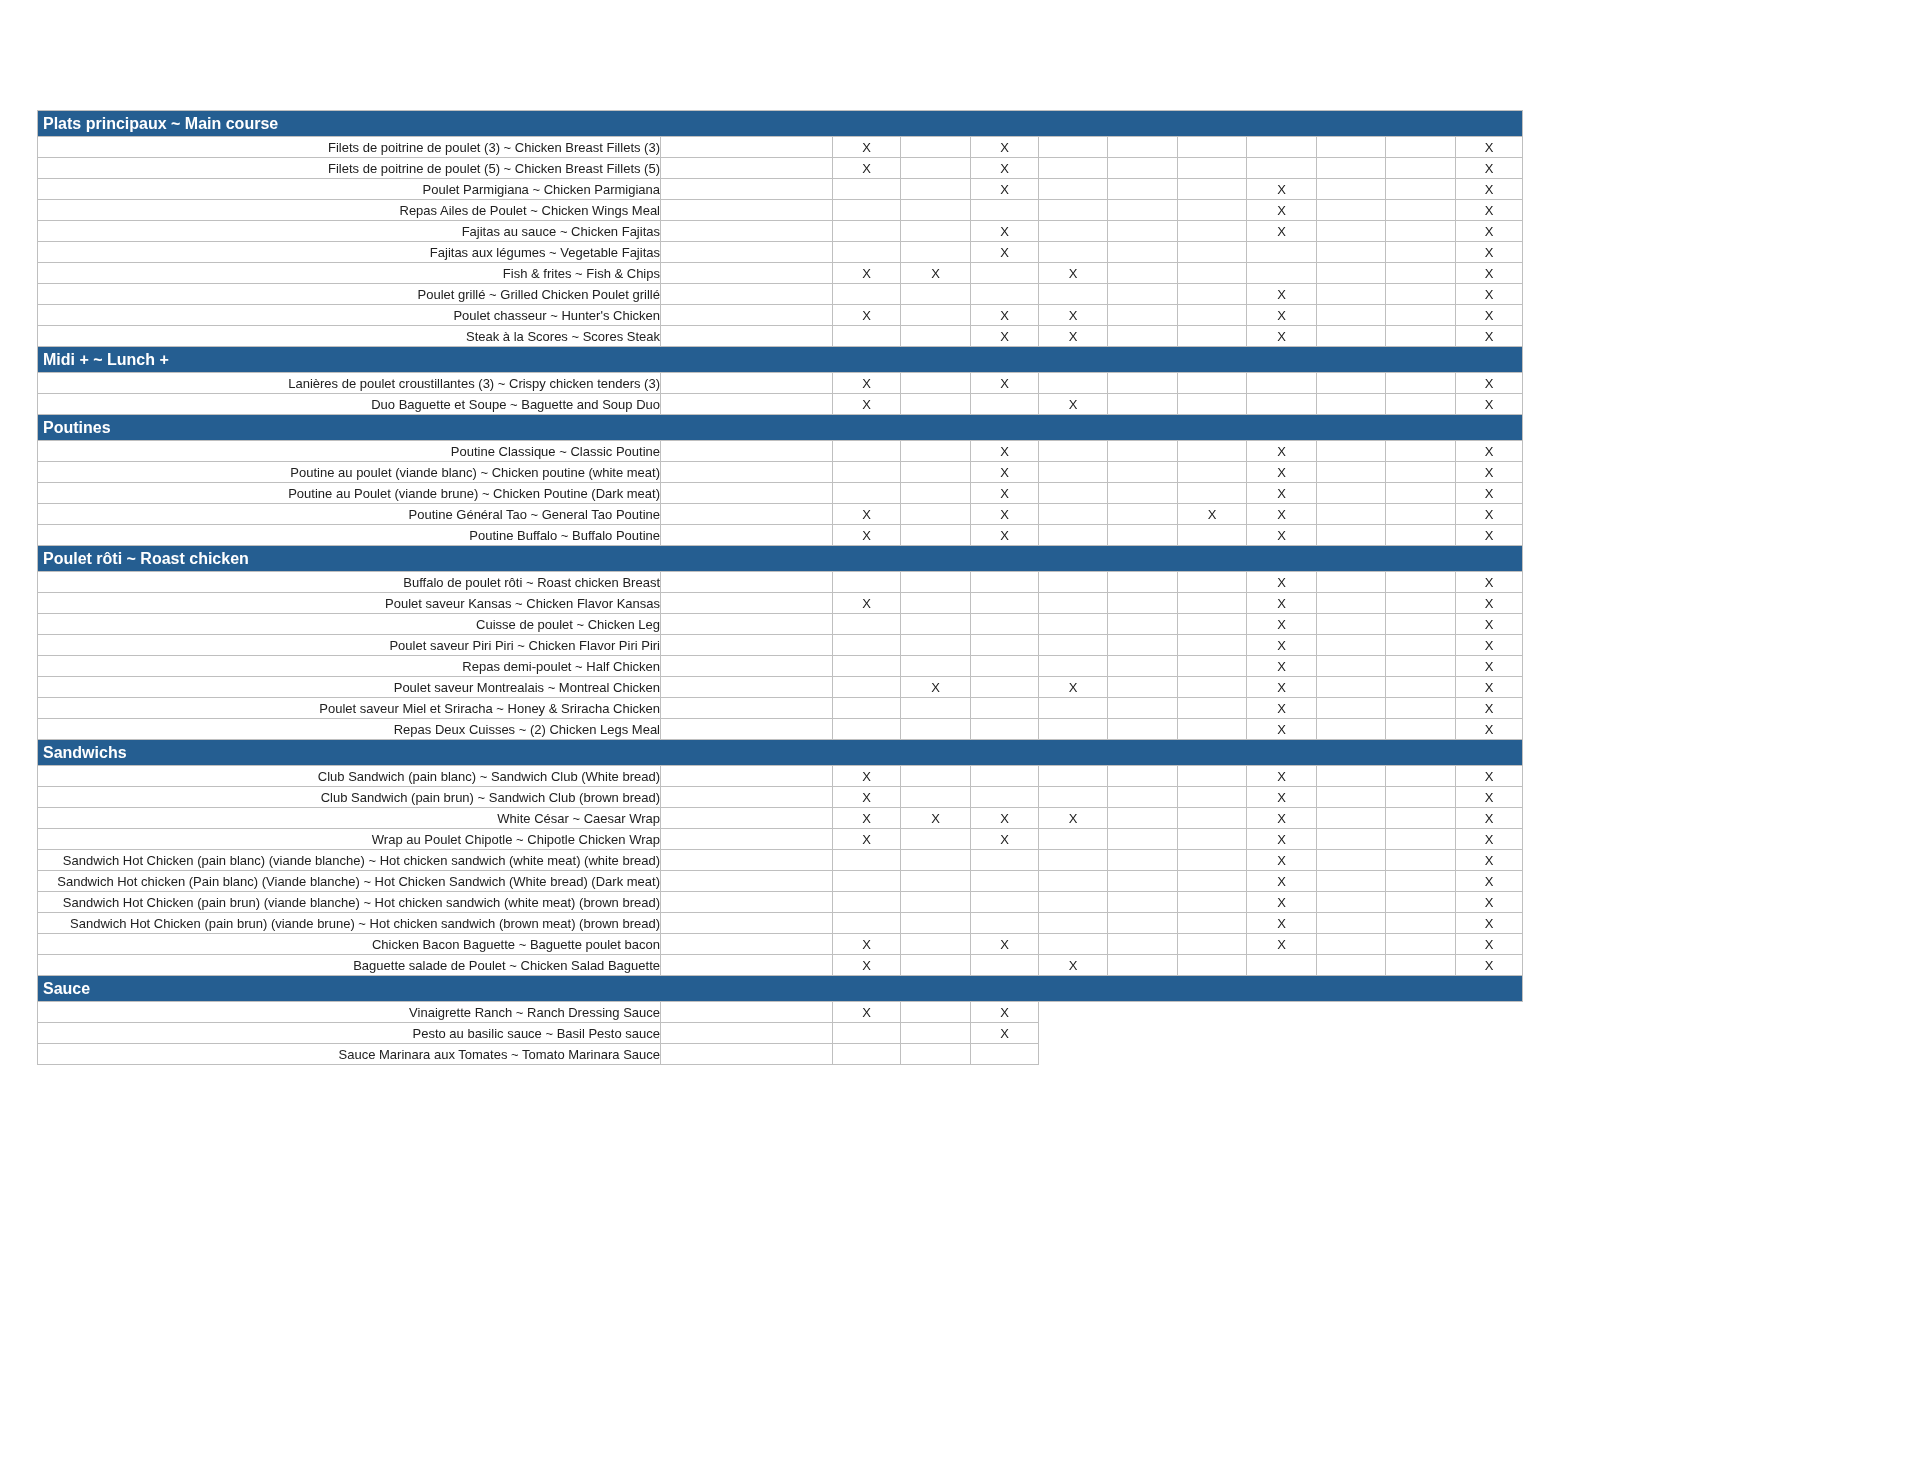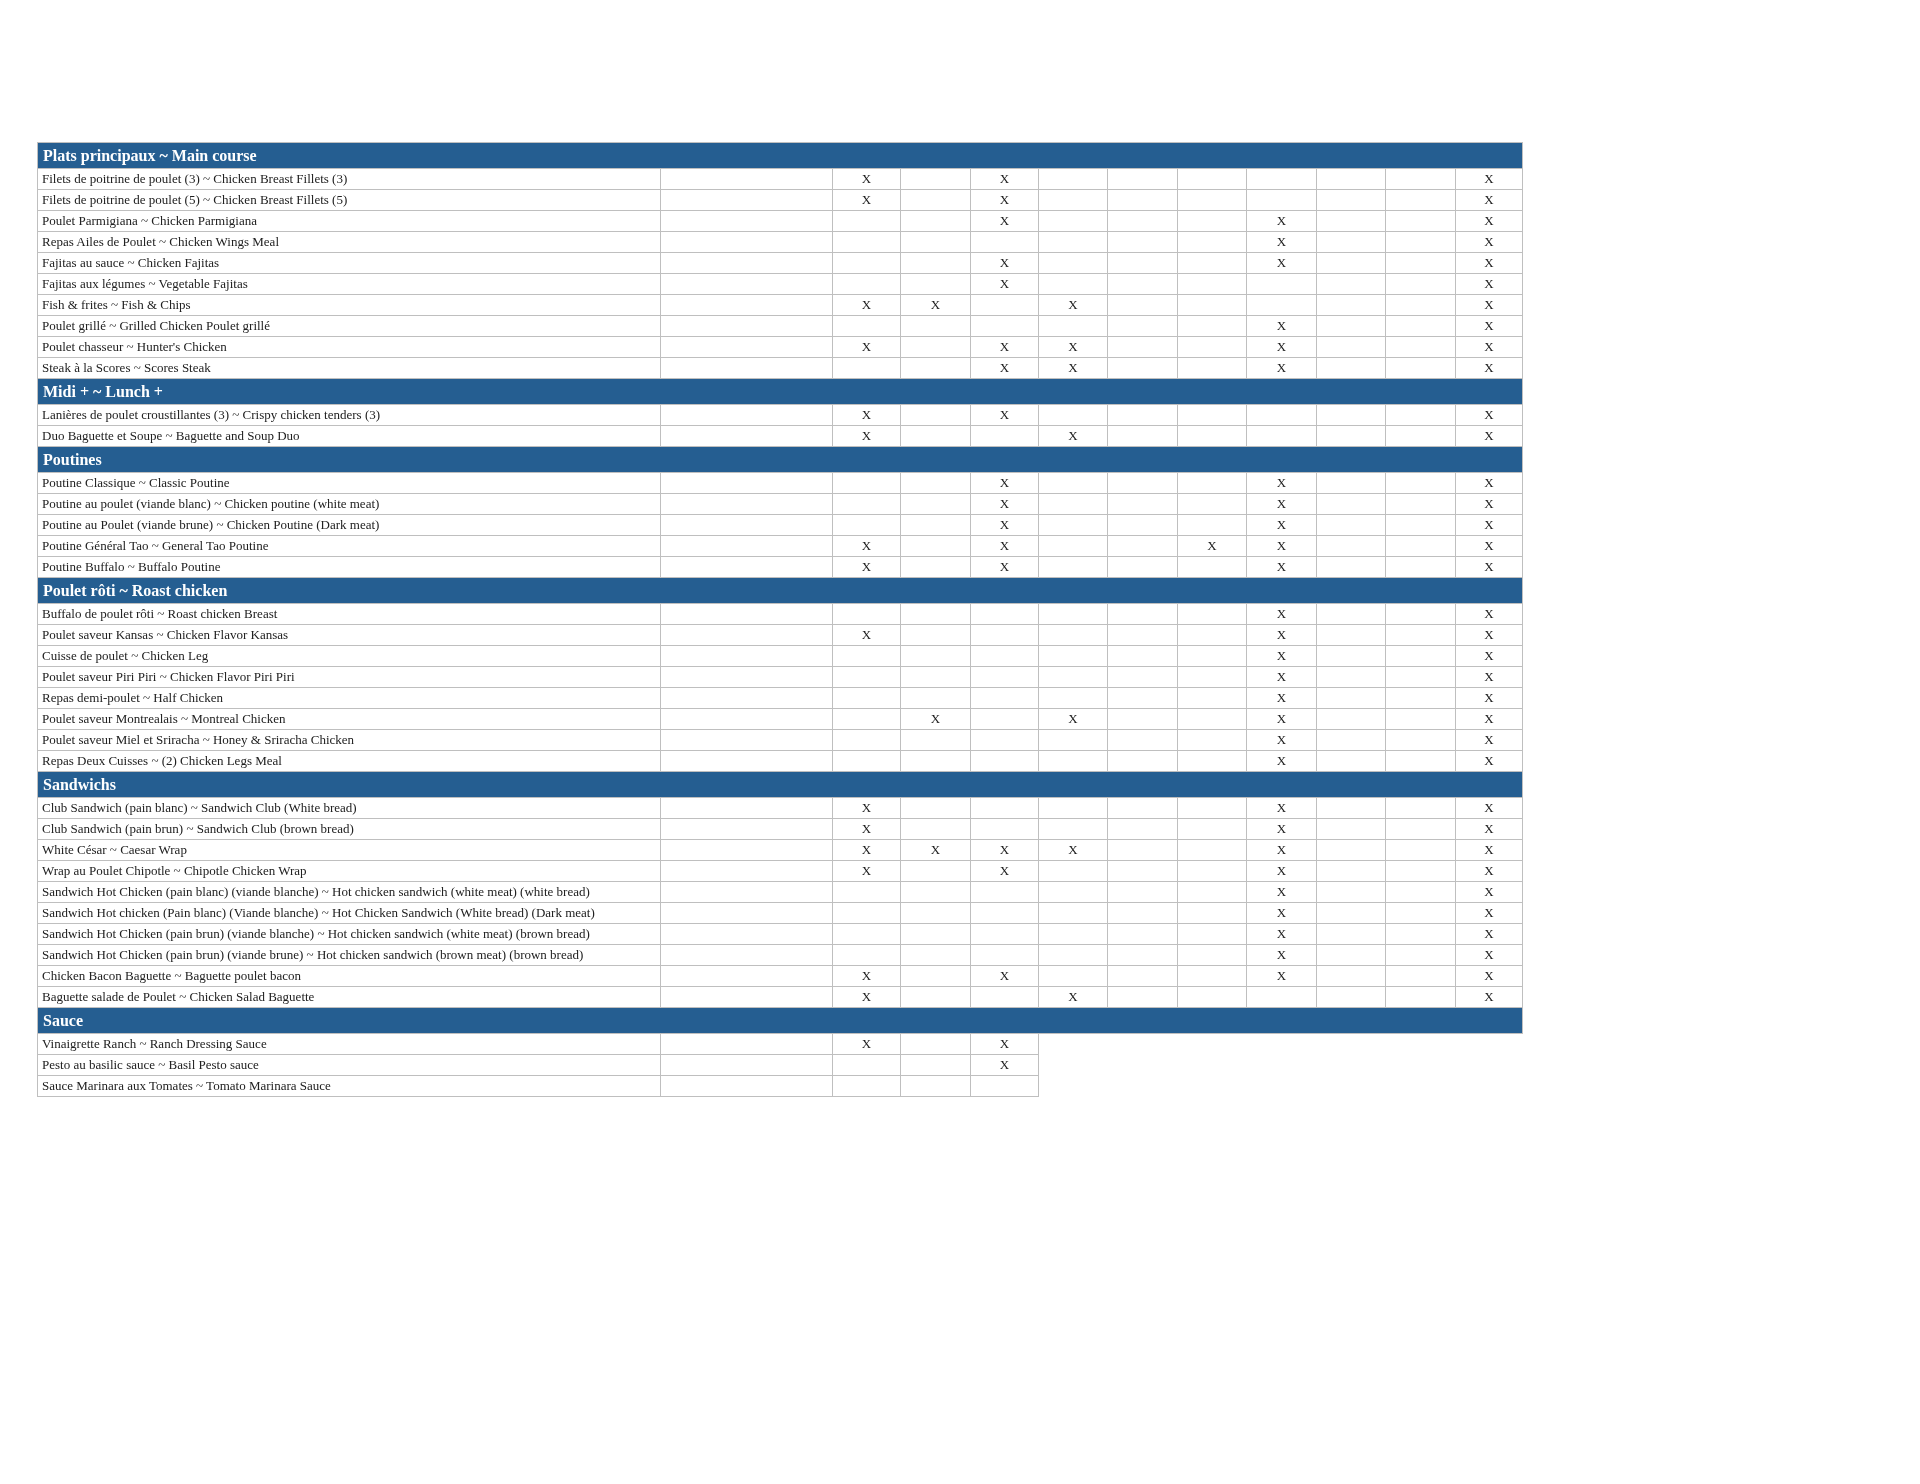--- a/index.html
+++ b/index.html
@@ -18,22 +18,21 @@
   .table-wrap {
     position: absolute;
     left: 37px;
     top: 110px;
     width: 1485px;
   }
   table.menu {
     border-collapse: collapse;
     table-layout: fixed;
     width: 1485px;
-    font-family: Liberation Serif, serif;
-    margin-top: 32px;
+    font-family: Liberation Sans, sans-serif;
   }
   table.menu td {
     border: 1px solid #bfbfbf;
     padding: 0;
     overflow: hidden;
     white-space: nowrap;
     box-sizing: border-box;
   }
   tr.section-row td {
     background: var(--header-bg, #255E91);
@@ -46,21 +45,21 @@
     border: 1px solid #bfbfbf;
   }
   tr.item-row td {
     height: 21px;
     font-size: 13px;
     color: #212121;
     vertical-align: middle;
   }
   tr.item-row td.name-cell {
     padding-left: 4px;
-    text-align: left;
+    text-align: right;
   }
   tr.item-row td.mark-cell {
     text-align: center;
   }
   tr.item-row td.ghost-cell {
     border: none;
     background: #ffffff;
   }
 </style>
 </head>

